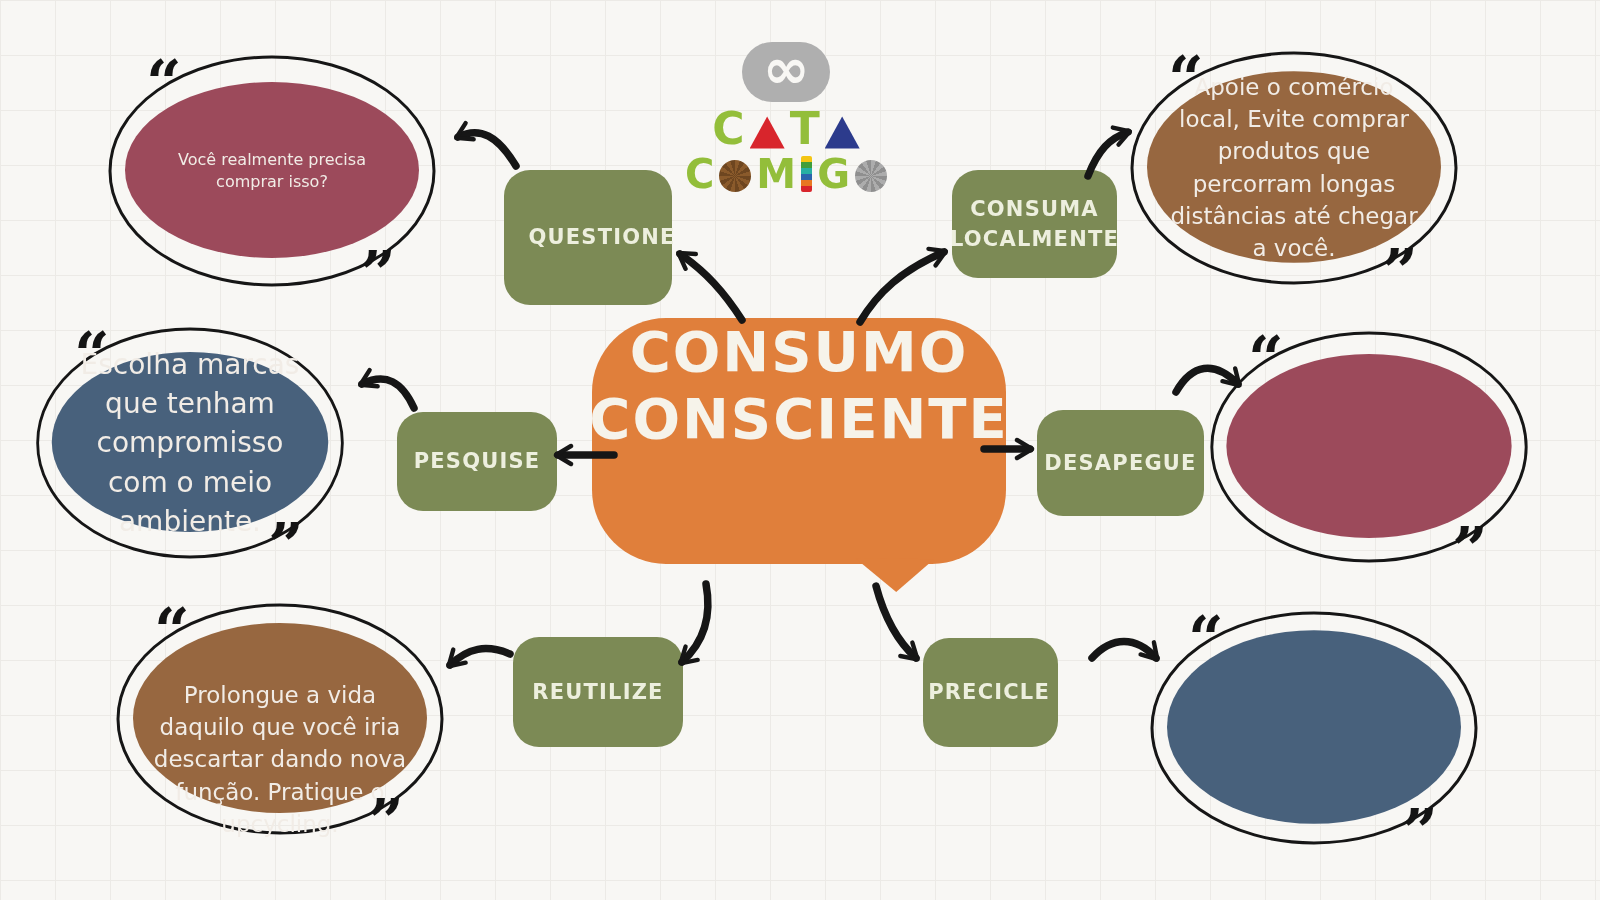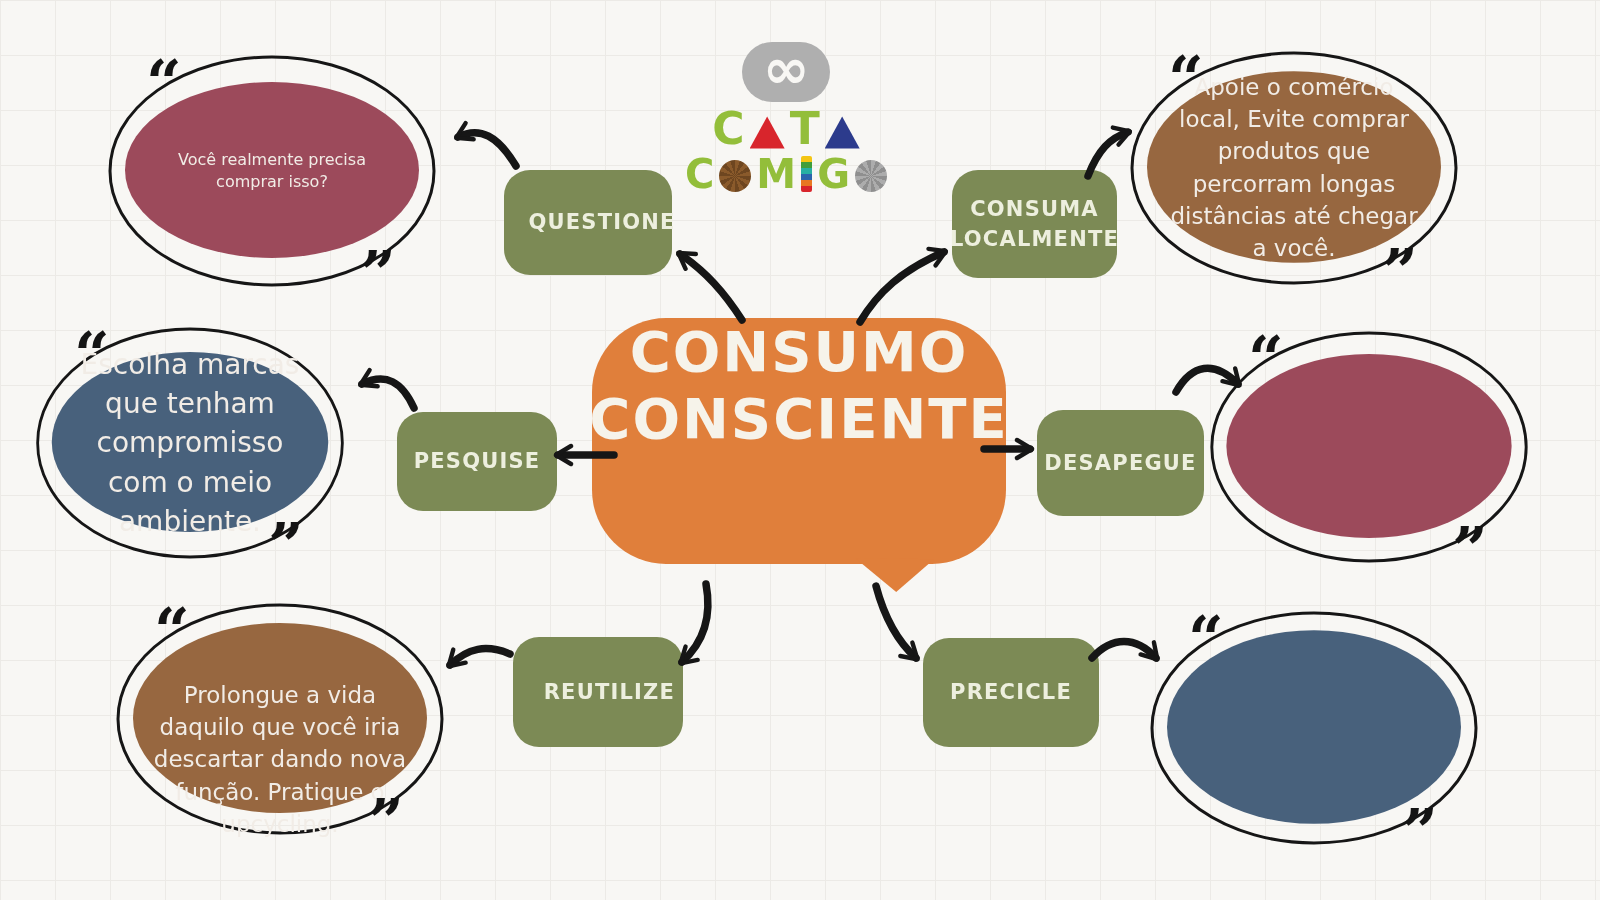--- a/index.html
+++ b/index.html
@@ -27,26 +27,26 @@
   .iblocks{display:flex;flex-direction:column;width:11px;height:36px;border-radius:2px;overflow:hidden;}
   .iblocks div{flex:1;}
   
   .bubble{position:absolute;left:592px;top:318px;width:414px;height:246px;background:#E07F3B;border-radius:74px;z-index:2;}
   .bubble-tail{position:absolute;left:258px;top:240px;width:84px;height:34px;background:#E07F3B;clip-path:polygon(6% 0,100% 4%,55% 100%);}
   .bubble-title{position:absolute;inset:0;display:flex;flex-direction:column;align-items:center;
     color:#F6F3EA;font-weight:bold;font-size:56px;letter-spacing:2px;line-height:1.2;text-align:center;}
   
   .node{position:absolute;background:#7C8A55;border-radius:26px;display:flex;align-items:center;justify-content:center;
     text-align:center;color:#EDEFDE;font-weight:bold;font-size:21px;letter-spacing:1.2px;line-height:1.45;z-index:2;padding:0 8px;box-sizing:border-box;}
-  .n-questione{left:504px;top:170px;width:168px;height:105px;padding-left:36px;}
+  .n-questione{left:504px;top:170px;width:168px;height:135px;padding-left:36px;}
   .n-consuma{left:952px;top:170px;width:165px;height:108px;}
   .n-pesquise{left:397px;top:412px;width:160px;height:99px;}
   .n-desapegue{left:1037px;top:410px;width:167px;height:106px;}
-  .n-reutilize{left:513px;top:637px;width:170px;height:110px;justify-content:flex-end;}
-  .n-precicle{left:923px;top:638px;width:176px;height:109px;}
+  .n-reutilize{left:513px;top:637px;width:170px;height:110px;}
+  .n-precicle{left:923px;top:638px;width:135px;height:109px;justify-content:flex-end;}
   
   .qwrap{position:absolute;z-index:2;}
   .qsvg{position:absolute;inset:0;width:100%;height:100%;}
   .qtext{position:absolute;left:50%;top:50%;transform:translate(-50%,-50%);color:#F1ECE6;text-align:center;
     font-size:23px;line-height:1.4;}
   .qmark{position:absolute;font-family:"DejaVu Serif",serif;font-weight:bold;color:#141414;font-size:62px;line-height:0.6;}
   .qmark.open{left:42px;top:14px;}
   .qmark.close{right:44px;bottom:0px;}
   .q1{left:104px;top:50px;width:336px;height:242px;}
   .q2{left:1126px;top:46px;width:336px;height:244px;}

